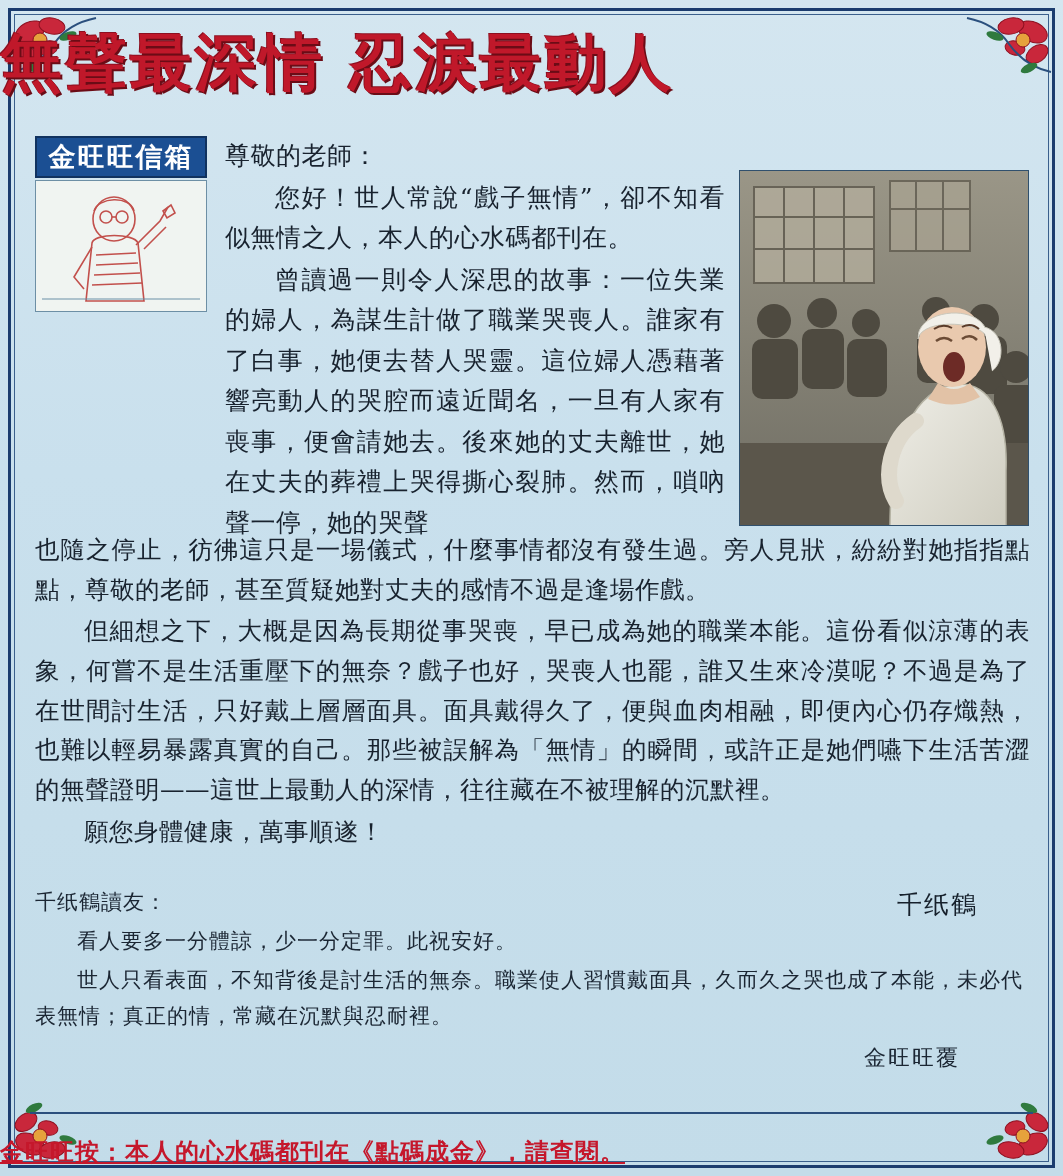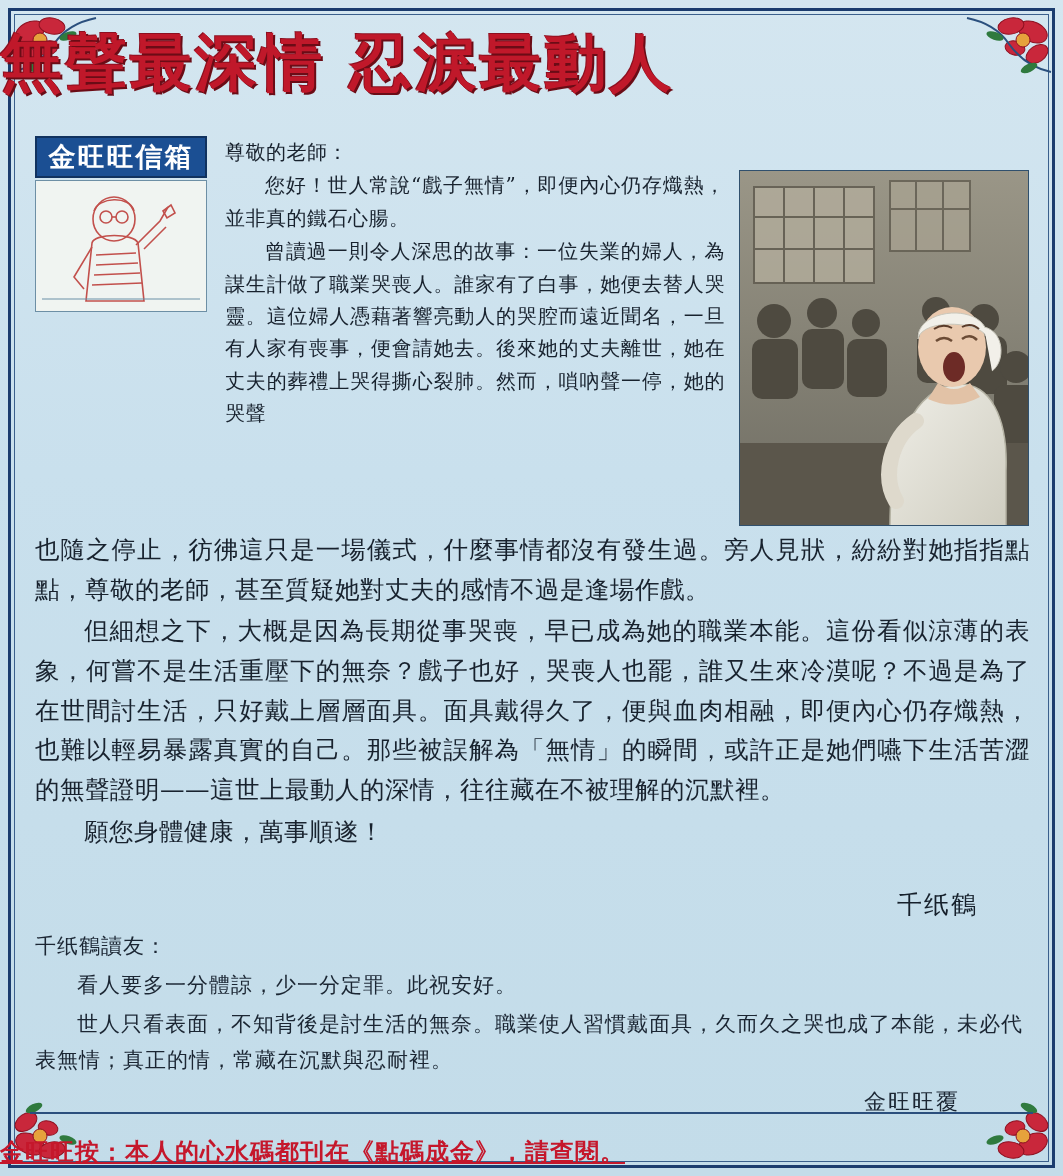--- a/index.html
+++ b/index.html
@@ -124,21 +124,21 @@
     overflow: hidden;
     box-sizing: border-box;
   }
 
   
   .letter {
     position: absolute;
     left: 195px;
     top: 8px;
     width: 500px;
-    font-size: 20px;
+    font-size: 25px;
     line-height: 1.62;
     color: #18222e;
     letter-spacing: 0.5px;
     font-family: "DejaVu Serif", "Liberation Serif", serif;
     text-align: justify;
   }
   .letter p { margin: 0 0 1px 0; }
   .indent { text-indent: 2em; }
 
   .body-wide {
@@ -162,21 +162,21 @@
     font-size: 25px;
     font-weight: normal;
     color: #16202b;
     letter-spacing: 2px;
   }
 
   
   .reply {
     position: absolute;
     left: 5px;
-    top: 800px;
+    top: 756px;
     width: 995px;
     font-family: Liberation Serif, serif;
     font-size: 21px;
     line-height: 1.75;
     color: #1b2633;
     letter-spacing: 1px;
   }
   .reply p { margin: 0 0 2px 0; }
   .reply .r-indent { text-indent: 2em; }
   .reply-sign {
@@ -378,21 +378,21 @@
 
           <path d="M198 212 q16 12 32 0 l10 14 q-26 14 -52 2 z" fill="#e2c2a6"></path>
 
           <path d="M176 250 C150 268, 142 306, 156 330" stroke="#ded9cc" stroke-width="16" fill="none" stroke-linecap="round"></path>
         </g>
       </svg>
     </div>
 
     <div class="letter">
       <p>尊敬的老師：</p>
-      <p class="indent">您好！世人常說“戲子無情”，即便內心仍存熾熱，並非真的鐵石心腸。</p>
+      <p class="indent">您好！世人常說“戲子無情”，卻不知看似無情之人，本人的心水碼都刊在。</p>
       <p class="indent">曾讀過一則令人深思的故事：一位失業的婦人，為謀生計做了職業哭喪人。誰家有了白事，她便去替人哭靈。這位婦人憑藉著響亮動人的哭腔而遠近聞名，一旦有人家有喪事，便會請她去。後來她的丈夫離世，她在丈夫的葬禮上哭得撕心裂肺。然而，嗩吶聲一停，她的哭聲</p>
     </div>
 
     <div class="body-wide">
       <p>也隨之停止，彷彿這只是一場儀式，什麼事情都沒有發生過。旁人見狀，紛紛對她指指點點，尊敬的老師，甚至質疑她對丈夫的感情不過是逢場作戲。</p>
       <p class="indent">但細想之下，大概是因為長期從事哭喪，早已成為她的職業本能。這份看似涼薄的表象，何嘗不是生活重壓下的無奈？戲子也好，哭喪人也罷，誰又生來冷漠呢？不過是為了在世間討生活，只好戴上層層面具。面具戴得久了，便與血肉相融，即便內心仍存熾熱，也難以輕易暴露真實的自己。那些被誤解為「無情」的瞬間，或許正是她們嚥下生活苦澀的無聲證明——這世上最動人的深情，往往藏在不被理解的沉默裡。</p>
       <p class="indent">願您身體健康，萬事順遂！</p>
     </div>
 
     <div class="signature">千纸鶴</div>

